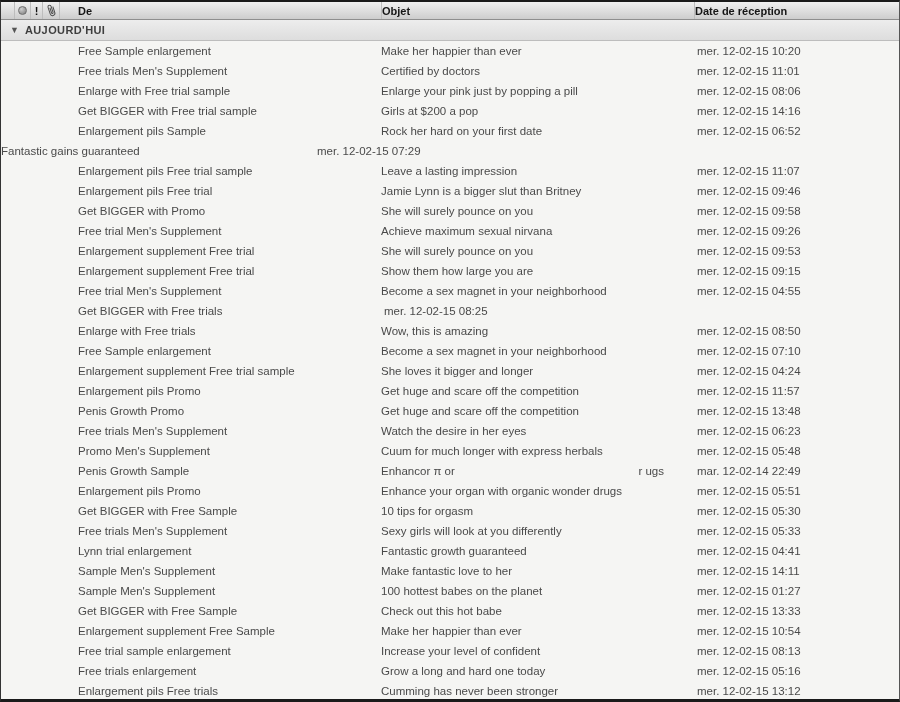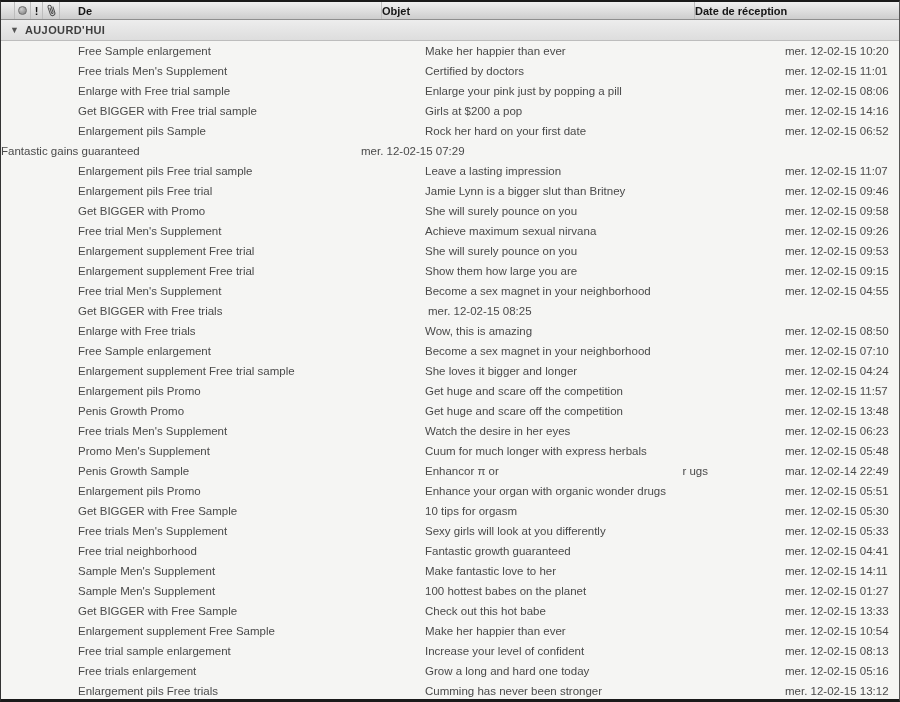--- a/index.html
+++ b/index.html
@@ -50,21 +50,20 @@
   .group-label { letter-spacing:0.4px; }
   
   .rows { }
   .row {
     height:20px;
     display:flex; align-items:center;
     font-size:11.5px; color:#4a4a4a;
     background:#f5f5f3;
     white-space:nowrap;
     cursor:default;
-    gap:44px;
   }
   .cell { overflow:hidden; text-overflow:clip; box-sizing:border-box; }
   .cell-de    { flex:0 0 380px; padding-left:77px; }
   .cell-objet { flex:0 0 313px; position:relative; }
   .cell-date  { flex:1; padding-left:3px; }
   .objet-right { position:absolute; right:30px; top:0; }
 </style>
 </head>
 <body>
 
@@ -217,21 +216,21 @@
         <div class="cell cell-de">Get BIGGER with Free Sample</div>
         <div class="cell cell-objet"><span>10 tips for orgasm</span></div>
         <div class="cell cell-date">mer. 12-02-15 05:30</div>
       </div>
       <div class="row">
         <div class="cell cell-de">Free trials Men's Supplement</div>
         <div class="cell cell-objet"><span>Sexy girls will look at you differently</span></div>
         <div class="cell cell-date">mer. 12-02-15 05:33</div>
       </div>
       <div class="row">
-        <div class="cell cell-de">Free trial neighborhood</div>
+        <div class="cell cell-de">Lynn trial enlargement</div>
         <div class="cell cell-objet"><span>Fantastic growth guaranteed</span></div>
         <div class="cell cell-date">mer. 12-02-15 04:41</div>
       </div>
       <div class="row">
         <div class="cell cell-de">Sample Men's Supplement</div>
         <div class="cell cell-objet"><span>Make fantastic love to her</span></div>
         <div class="cell cell-date">mer. 12-02-15 14:11</div>
       </div>
       <div class="row">
         <div class="cell cell-de">Sample Men's Supplement</div>

